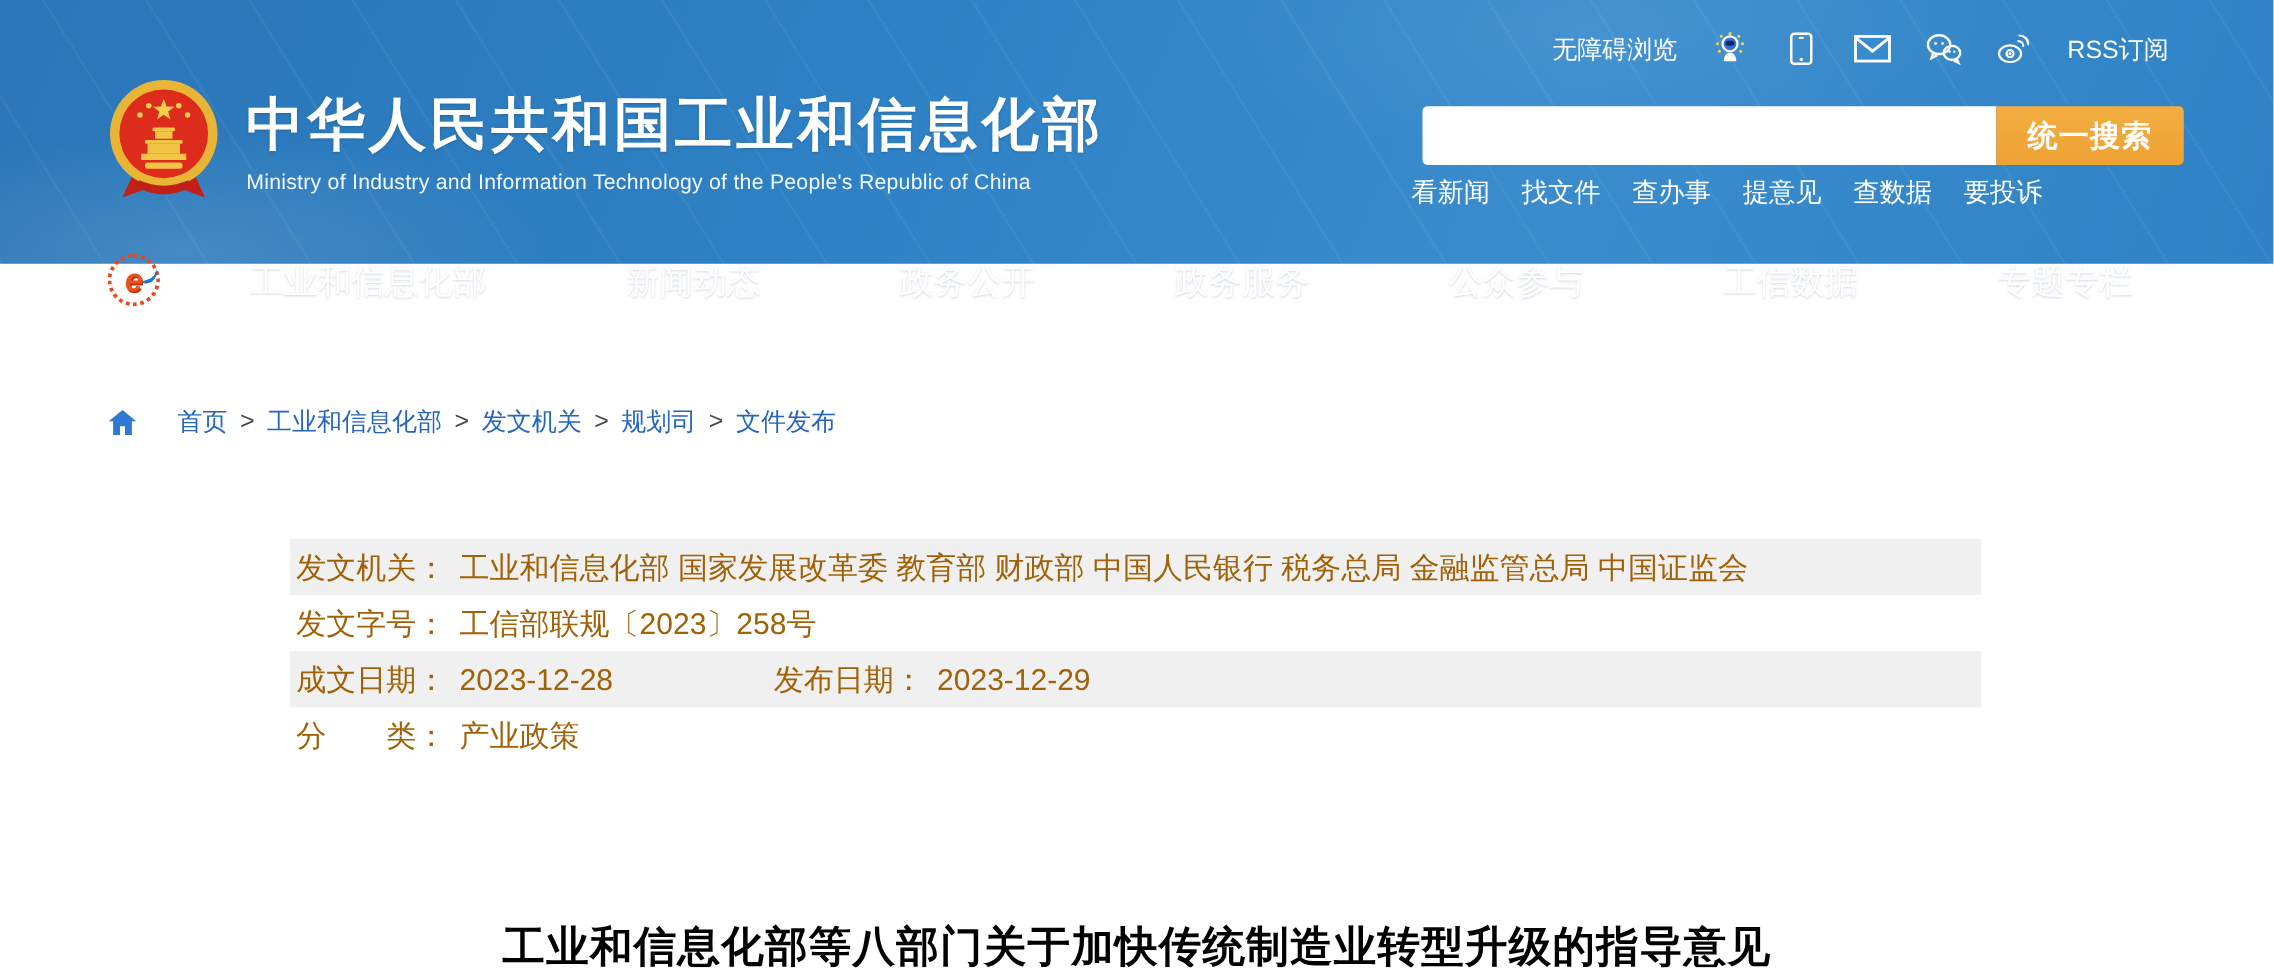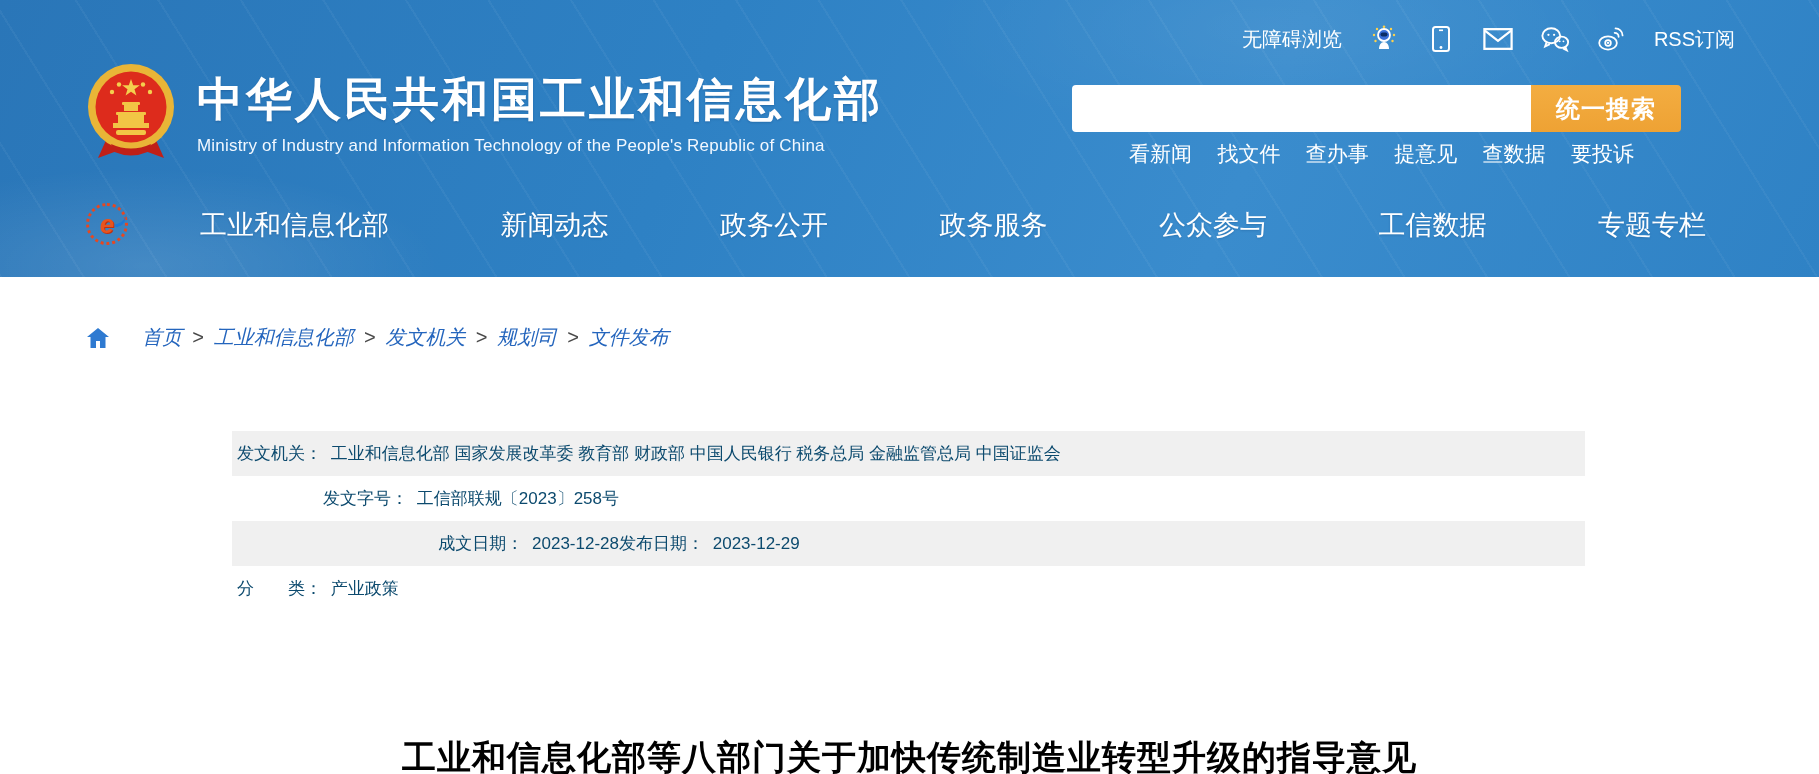--- a/index.html
+++ b/index.html
@@ -1,20 +1,20 @@
 <!DOCTYPE html>
 <html><head>
 <meta charset="utf-8">
 <style>
   html,body{margin:0;padding:0;background:#ffffff;}
   #page{position:relative;width:1819px;height:774px;overflow:hidden;
         font-family:"Liberation Sans","DejaVu Sans",sans-serif;background:#ffffff;}
 
   
-  .masthead{position:absolute;left:0;top:0;width:1819px;height:277px;
+  .masthead{position:absolute;left:0;top:0;width:1819px;height:211px;
     background:linear-gradient(112deg,#2a76b8 0%,#2e81c4 38%,#3a8ccd 68%,#2f82c5 100%);}
   .masthead::before{content:"";position:absolute;inset:0;
     background:
       repeating-linear-gradient(58deg,rgba(255,255,255,0.045) 0 2px,transparent 2px 70px),
       radial-gradient(420px 140px at 8% 96%,rgba(255,255,255,0.12),transparent 70%),
       radial-gradient(500px 160px at 70% 10%,rgba(255,255,255,0.06),transparent 70%);}
   .masthead > *{position:relative;}
 
   
   .topbar{position:absolute;top:24px;right:84px;display:flex;align-items:center;gap:27px;
@@ -25,21 +25,21 @@
 
   
   .brand{position:absolute;left:85px;top:58px;display:flex;cursor:pointer;z-index:2;}
   .emblem{width:92px;height:108px;flex:none;}
   .brand-text{margin-left:20px;color:#fff;}
   .site-title{font-size:46px;font-weight:700;letter-spacing:3px;line-height:1;margin-top:18px;white-space:nowrap;
               text-shadow:0 1px 2px rgba(0,40,90,.25);}
   .site-subtitle{font-size:17px;margin-top:14px;letter-spacing:.2px;white-space:nowrap;color:#f2f8ff;}
 
   
-  .search{position:absolute;left:1072px;top:85px;display:flex;z-index:3;}
+  .search{position:absolute;left:1138px;top:85px;display:flex;z-index:3;}
   .search input{width:435px;height:47px;border:none;outline:none;padding:0 12px;font-size:18px;
                 border-radius:4px 0 0 4px;background:#fff;}
   .search button{width:150px;height:47px;border:none;cursor:pointer;color:#fff;
                  font-size:24px;font-weight:700;letter-spacing:1px;border-radius:0 4px 4px 0;
                  background:linear-gradient(180deg,#f3ad41 0%,#eea234 100%);
                  font-family:inherit;}
   .quicklinks{position:absolute;left:1129px;top:140px;width:505px;display:flex;
               justify-content:space-between;z-index:3;}
   .quicklinks a{color:#fff;font-size:21px;text-decoration:none;white-space:nowrap;cursor:pointer;}
 
@@ -58,21 +58,21 @@
              text-shadow:0 1px 2px rgba(0,40,90,.2);}
 
   
   .breadcrumb{position:absolute;left:86px;top:324px;display:flex;align-items:center;
               font-size:20px;white-space:nowrap;}
   .breadcrumb .home{width:24px;height:22px;margin-right:12px;display:inline-flex;}
   .crumb-sep{color:#4a4a4a;margin:0 10px;}
   .crumb{color:#2465bd;text-decoration:none;cursor:pointer;}
   .crumb-item{display:inline-flex;align-items:center;}
 
-  .meta{position:absolute;left:232px;top:431px;width:1353px;font-size:17px;color:#0c4a6e;text-align:right;}
+  .meta{position:absolute;left:232px;top:431px;width:1353px;font-size:24px;color:#a16207;}
   .meta-row{display:flex;align-items:center;height:45px;padding-left:5px;white-space:nowrap;}
   .meta-row:nth-child(odd){background:#f0f0f0;}
   .meta-cell{flex:none;width:382px;overflow:visible;}
   .meta-cell.wide{width:auto;}
   .meta-label{display:inline-block;}
   .meta-value{margin-left:4px;}
 
   .article-title{position:absolute;left:0;top:712px;width:1819px;text-align:center;
                  font-size:34px;font-weight:700;color:#000;letter-spacing:1px;white-space:nowrap;}
 </style>
@@ -222,21 +222,21 @@
         <a>专题专栏</a>
       </nav>
   </div>
 
   <div class="breadcrumb">
     <span class="home">
       <svg width="24" height="22" viewBox="0 0 24 22">
         <path d="M12 1 L23 10 H19.5 V21 H14 V14 H10 V21 H4.5 V10 H1 Z" fill="#2e7ad1"></path>
       </svg>
     </span>
-    <span style="display:inline-flex;align-items:flex-end;font-style:italic;">
+    <span style="display:inline-flex;align-items:flex-end;">
 
         <span class="crumb-item">
           <span class="crumb-sep"></span>
           <a class="crumb">首页</a>
         </span>
 
         <span class="crumb-item">
           <span class="crumb-sep">&gt;</span>
           <a class="crumb">工业和信息化部</a>
         </span>

